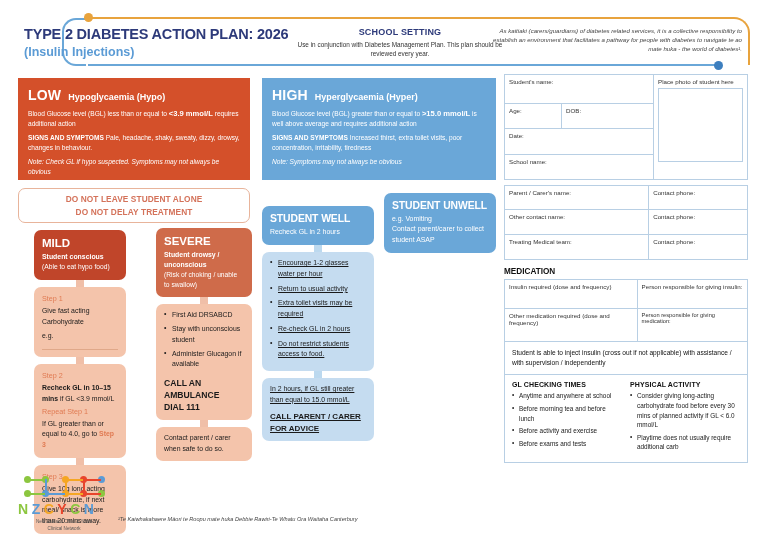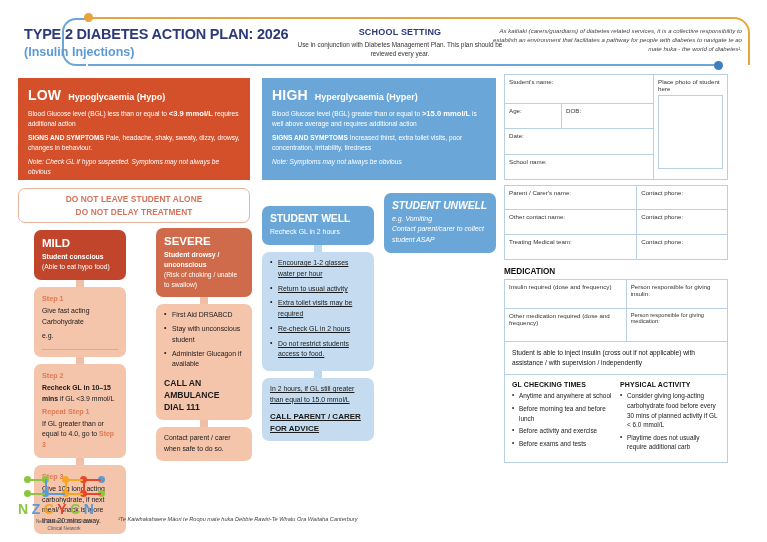--- a/index.html
+++ b/index.html
@@ -82,47 +82,47 @@
   .cap-mild { background:#c0452a; }
   .cap-sev  { background:#cf6b4a; }
   .cap .ttl { font-size:11.5px; font-weight:bold; margin-bottom:3px; }
   .cap .sb { font-size:6.9px; font-weight:bold; line-height:1.45; }
   .cap .sb2 { font-size:6.7px; font-weight:normal; line-height:1.45; }
   .connector { width:8px; height:7px; background:#f0bfa8; margin:0 auto; }
   .card {
     background:#f4c4ab; border-radius:7px; padding:6px 8px 7px 8px;
     font-size:6.9px; color:#1a1a1a; line-height:1.55;
   }
-  .card .steplab { color:#e07a52; font-weight:bold; font-size:7.2px; margin-bottom:2px; }
+  .card .steplab { color:#e07a52; font-weight:normal; font-size:7.2px; margin-bottom:2px; }
   .card .bold { font-weight:bold; }
   .card .rule { border-bottom:1px solid #e0a889; margin-top:7px; }
   .card ul { list-style:none; }
   .card ul li { position:relative; padding-left:8px; margin-bottom:3px; }
   .card ul li:before { content:"•"; position:absolute; left:0; top:-1px; }
   .card .callout { font-size:8.6px; font-weight:bold; line-height:1.4; margin-top:7px; }
   .orangeword { color:#e07a52; font-weight:bold; }
 
   
   .col-well   { position:absolute; left:262px; top:206px; width:112px; }
-  .col-unwell { position:absolute; left:384px; top:193px; width:112px;font-style:italic; }
+  .col-unwell { position:absolute; left:384px; top:193px; width:112px; }
   .cap-blue { background:#6aa7d8; border-radius:7px; color:#fff; padding:7px 8px 8px 8px; }
   .cap-blue .ttl { font-size:10.4px; font-weight:bold; margin-bottom:3px; letter-spacing:-0.1px; }
   .cap-blue .sb { font-size:6.9px; line-height:1.5; }
   .connector-b { width:8px; height:7px; background:#bcd9ef; margin:0 auto; }
   .card-blue {
     background:#c5dcf0; border-radius:7px; padding:6px 8px 7px 8px;
     font-size:6.9px; color:#1a1a1a; line-height:1.55;text-decoration:underline;
   }
   .card-blue ul { list-style:none; }
   .card-blue ul li { position:relative; padding-left:8px; margin-bottom:4px; }
   .card-blue ul li:before { content:"•"; position:absolute; left:0; top:-1px; }
   .card-blue .callout { font-size:8px; font-weight:bold; line-height:1.4; margin-top:6px; }
 
   
-  .form { position:absolute; left:504px; top:74px; width:224px; }
+  .form { position:absolute; left:504px; top:74px; width:244px; }
   .frow { display:flex; }
   .fbox { border:0.8px solid #b8cfe4; font-size:6.2px; color:#333; padding:3px 4px; }
   .fphoto { border:0.8px solid #b8cfe4; font-size:6.2px; color:#333; padding:3px 4px; }
   .photo-inner { border:0.8px solid #b8cfe4; margin-top:3px; height:74px; }
 
   .sec-title { font-size:8.2px; font-weight:bold; color:#111; margin:7px 0 3px 0; }
   .inject-box {
     border:0.8px solid #b8cfe4; padding:6px 7px; font-size:6.6px; color:#111;
     line-height:1.55; border-top:none;
   }

